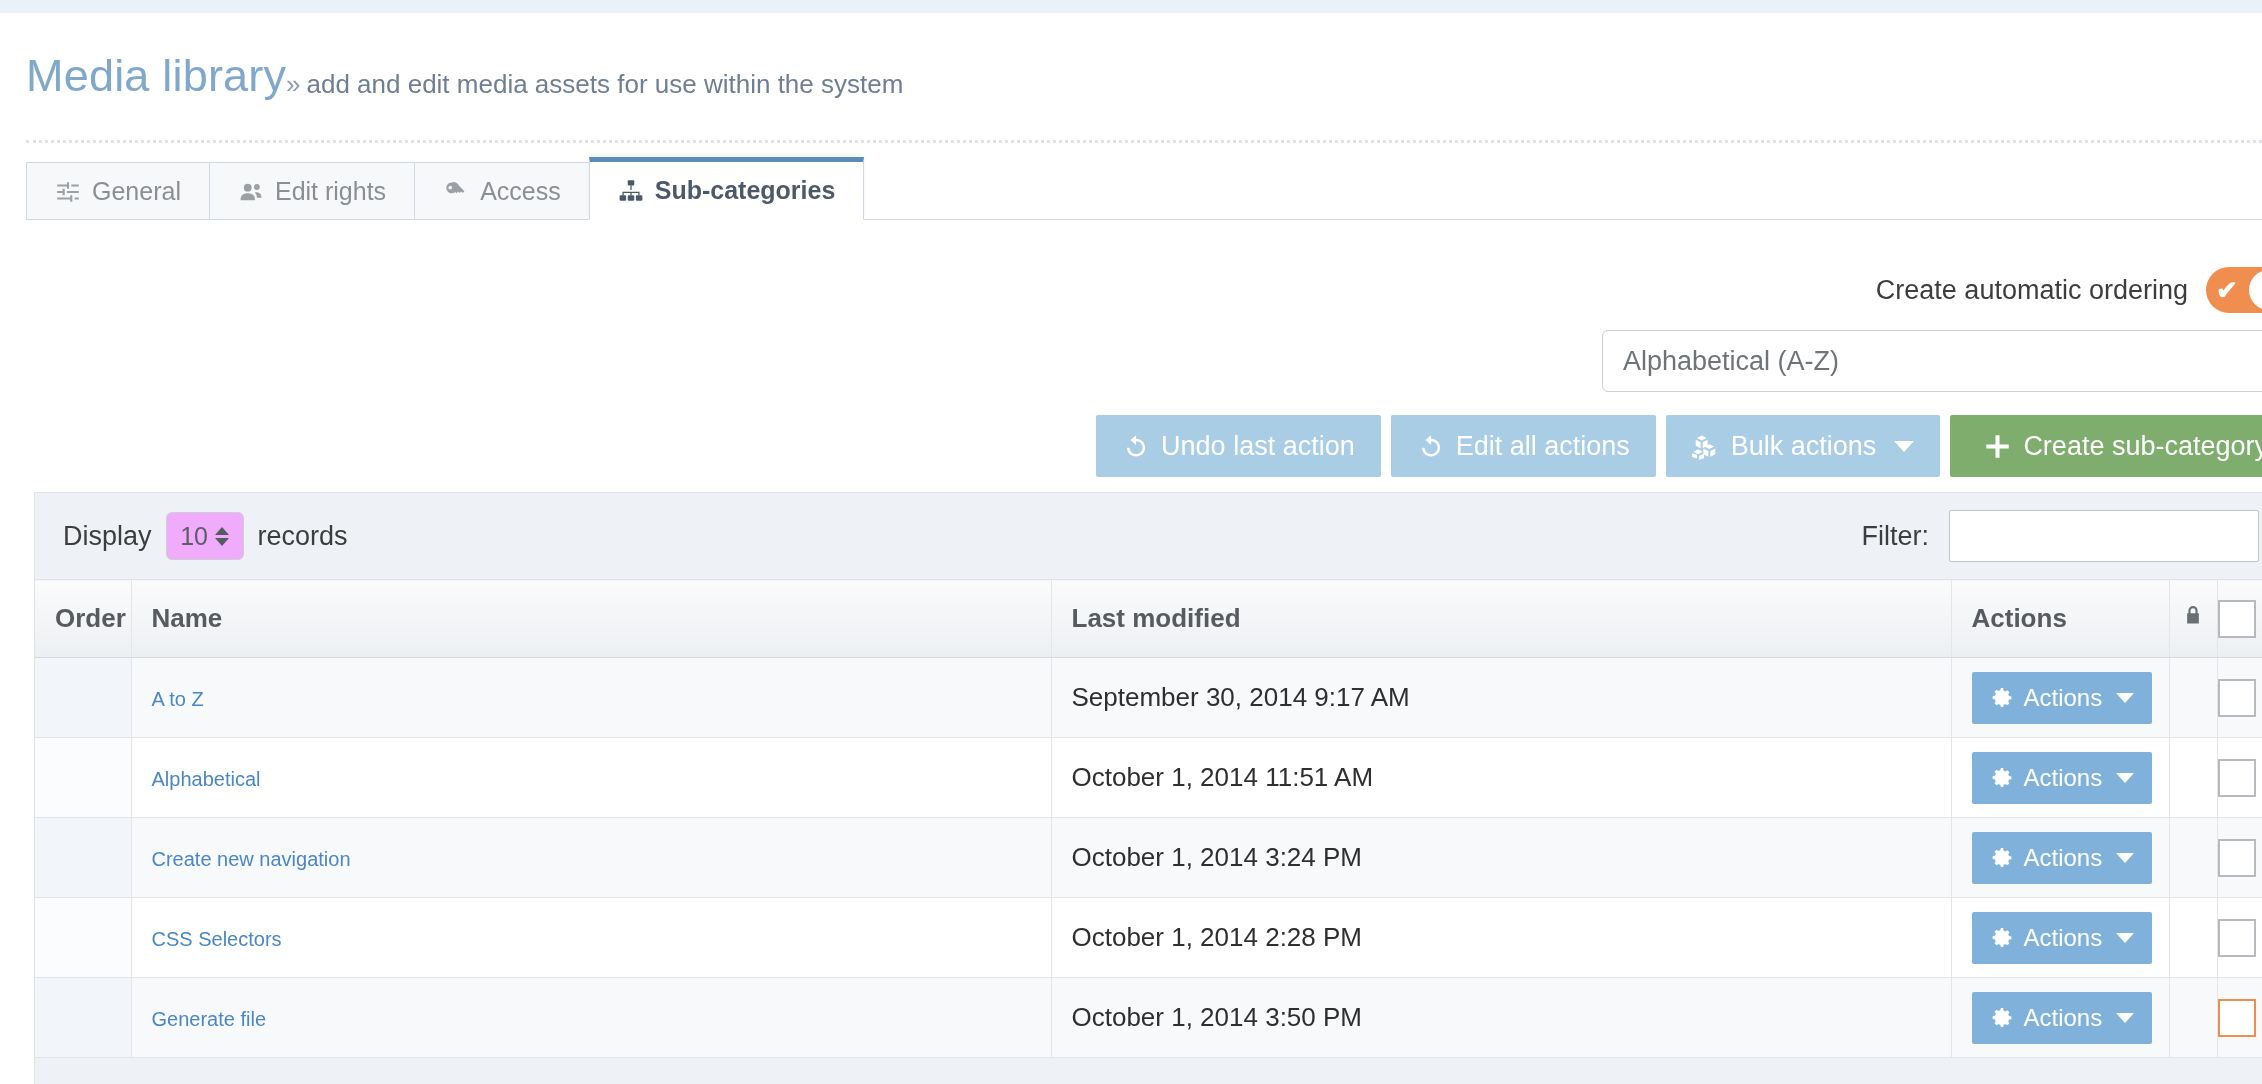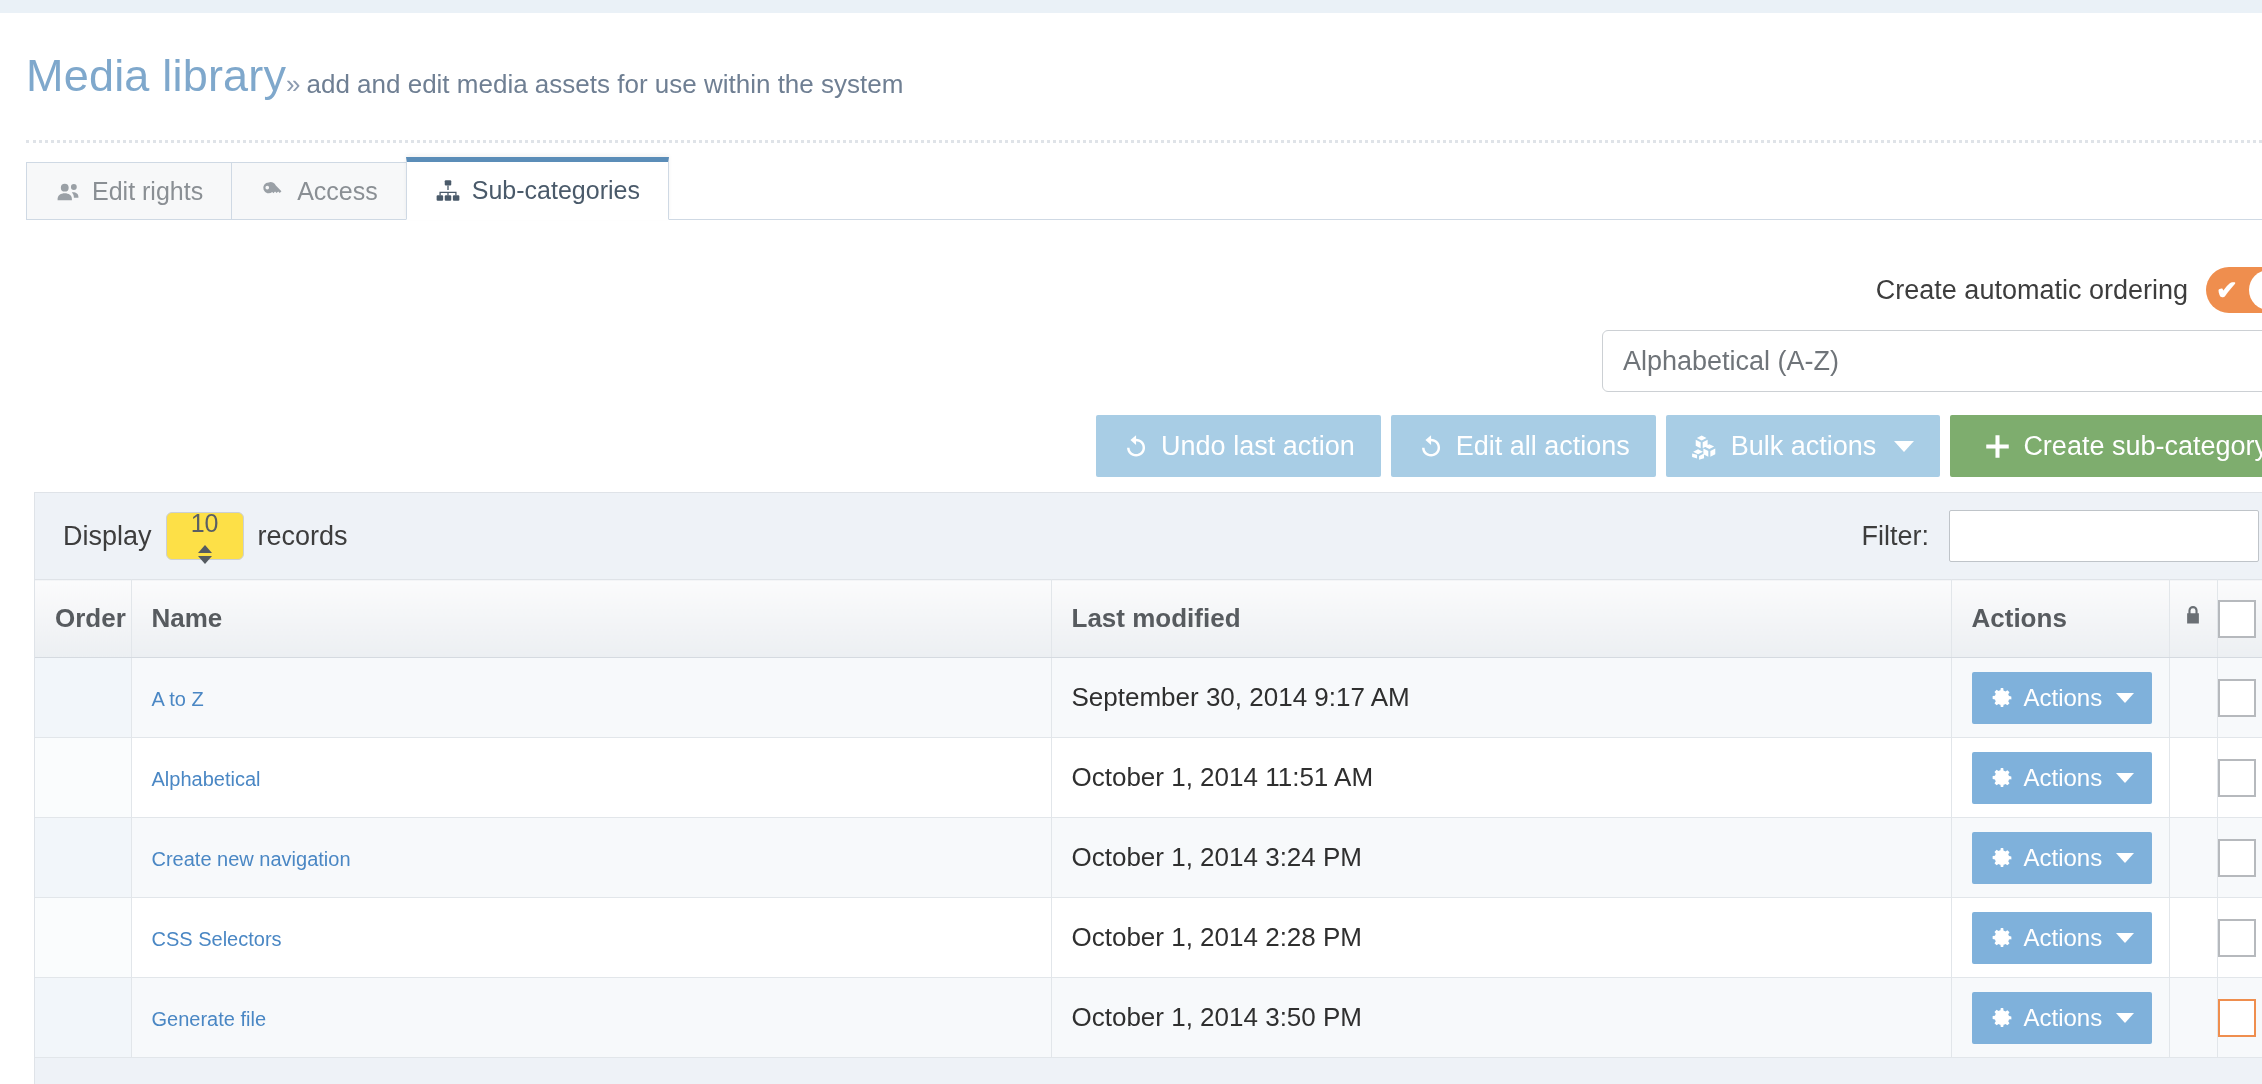--- a/index.html
+++ b/index.html
@@ -77,20 +77,21 @@
   .tab .tab-label { white-space: nowrap; }
   .tab.active {
     background: #ffffff;
     color: #4a5a6a;
     height: 63px;
     border: 1px solid #cfd9e4;
     border-bottom: 1px solid #ffffff;
     border-top: 5px solid #5b8db8;
     z-index: 5;
     box-shadow: 0 -2px 4px rgba(0,0,0,0.05);
+    font-weight: bold;
   }
   .tab-icon {
     display: inline-flex;
     align-items: center;
     justify-content: center;
     width: 26px; height: 26px;
     color: #9aa0a6;
     flex: 0 0 auto;
   }
   .tab.active .tab-icon { color: #4a5a6a; }
@@ -224,29 +225,28 @@
     display: flex;
     align-items: center;
     gap: 14px;
     font-size: 27px;
     color: #3d3d3d;
   }
   .num-spinner {
     width: 78px; height: 48px;
     border: 1px solid #ccd0d4;
     border-radius: 6px;
-    background: #fde047;
+    background: #f0abfc;
     display: flex;
     align-items: center;
     justify-content: center;
     gap: 7px;
     font-size: 25px;
     color: #5a5f64;
     padding: 0 6px;
-    flex-direction: column;
   }
   .spinner-arrows {
     display: flex;
     flex-direction: column;
     gap: 3px;
     line-height: 0;
   }
   .spinner-arrows i {
     display: block;
     width: 0; height: 0;
@@ -363,20 +363,28 @@
   <div class="page-title">Media library</div>
   <div class="page-subtitle">
     <span class="chev">»</span><span>add and edit media assets for use within the system</span>
   </div>
 </div>
 
 <div class="dotted-divider"></div>
 
 <div class="tabs">
 
+  <div class="tab">
+    <span class="tab-icon">
+      <svg viewBox="0 0 24 24">
+          <path d="M2 5h9v2H2V5zm13 0h7v2h-7V5zM11 3h2v6h-2V3zM2 11h5v2H2v-2zm9 0h11v2H11v-2zM7 9h2v6H7V9zM2 17h12v2H2v-2zm16 0h4v2h-4v-2zm-4-2h2v6h-2v-6z"></path>
+        </svg>
+    </span>
+    <span class="tab-label">General</span>
+  </div>
 
   <div class="tab">
     <span class="tab-icon">
       <svg viewBox="0 0 24 24">
           <circle cx="9" cy="8" r="3.6"></circle>
           <circle cx="17.4" cy="7.4" r="2.7"></circle>
           <path d="M2.4 18.4c0-3.2 3-5.2 6.6-5.2s6.6 2 6.6 5.2v1.2H2.4v-1.2z"></path>
           <path d="M16.6 12.3c2.9 0 5 1.6 5 4v1.1h-4.2v-.9c0-1.6-.7-3-1.9-4.1.4-.1.7-.1 1.1-.1z"></path>
         </svg>
     </span>

